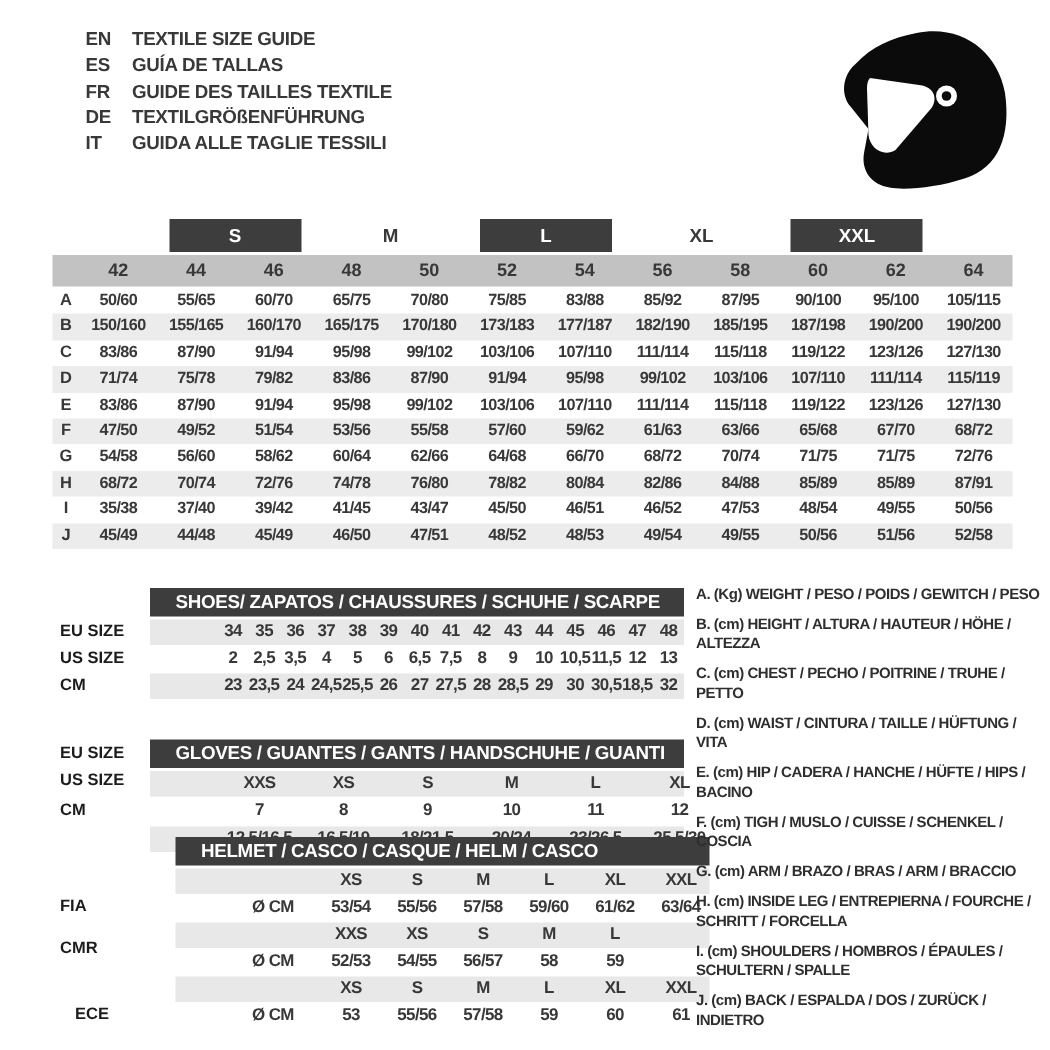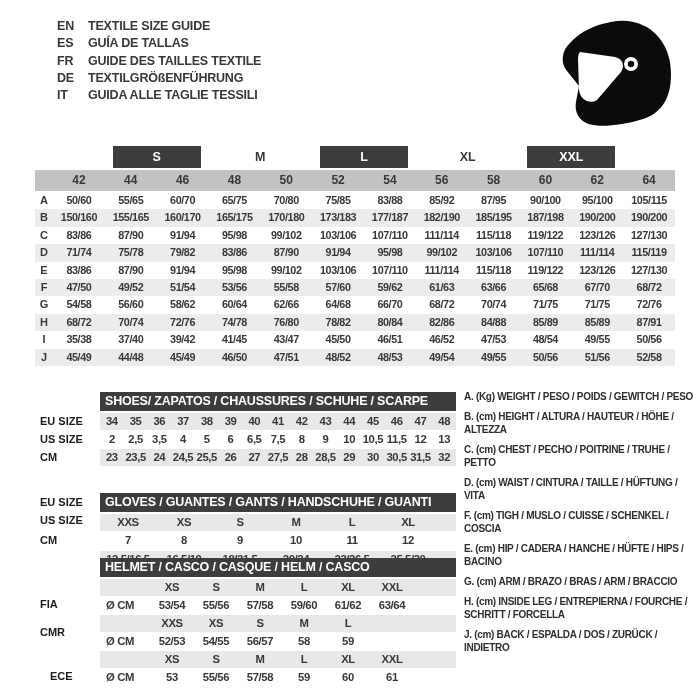--- a/index.html
+++ b/index.html
@@ -19,32 +19,32 @@
   .mt-group-row{height:22px;margin-bottom:2px;}
   .group-cell{display:flex;align-items:center;justify-content:center;font-weight:bold;font-size:12.5px;}
   .group-cell.filled{background:#3d3d3d;color:#ffffff;margin:0 8px;}
   .mt-size-row{background:#c2c2c2;height:21px;margin-bottom:1px;}
   .size-cell{text-align:center;font-weight:bold;font-size:12px;line-height:21px;}
   .mt-data-row{height:17.4px;}
   .mt-data-row.striped{background:#ececec;}
   .letter-cell{text-align:center;font-weight:bold;font-size:11px;line-height:17.4px;}
   .value-cell{text-align:center;font-weight:bold;font-size:10.8px;line-height:17.4px;letter-spacing:-0.4px;}
   
-  .block-header{background:#3d3d3d;color:#ffffff;font-weight:bold;font-size:12.5px;height:19px;line-height:19px;padding-left:5px;letter-spacing:-0.2px;margin-bottom:2px;}
-  .srow{display:grid;height:17px;margin-bottom:1px;}
+  .block-header{background:#3d3d3d;color:#ffffff;font-weight:bold;font-size:12.5px;height:19px;line-height:19px;padding-left:17px;letter-spacing:-0.2px;margin-bottom:2px;}
+  .srow{display:grid;height:17px;margin-bottom:1px;padding-left:45px;}
   .srow.gray{background:#e8e8e8;}
   .scell{text-align:center;font-weight:bold;font-size:11.3px;line-height:17px;letter-spacing:-0.4px;white-space:nowrap;}
   .cols15{grid-template-columns:repeat(15,1fr);}
   .cols6{grid-template-columns:repeat(6,56px);}
   .hcols{grid-template-columns:50px repeat(6,44px);}
   .hfirst{text-align:left;padding-left:6px;}
   .shoes-block{position:absolute;left:100px;top:392px;width:356px;}
   .gloves-block{position:absolute;left:100px;top:493px;width:356px;}
   .gloves-block .cm-row{margin-top:2px;}
-  .helmet-block{position:absolute;left:100px;top:558px;width:356px;}
+  .helmet-block{position:absolute;left:117px;top:558px;width:356px;}
   .side-labels{position:absolute;left:40px;width:58px;}
   .side-label{font-weight:bold;font-size:11px;line-height:18px;height:18px;color:#1c1c1c;}
   .labels-shoes{top:412px;}
   .labels-gloves{top:493px;}
   .labels-gloves .side-label:nth-child(3){margin-top:2px;}
   .hl{position:absolute;left:40px;font-weight:bold;font-size:11px;color:#1c1c1c;}
   .hl-0{top:598px;}
   .hl-1{top:626px;}
   .hl-2{top:670px;margin-left:10px;}
   
@@ -311,21 +311,21 @@
         <div class="scell">24,5</div>
         <div class="scell">25,5</div>
         <div class="scell">26</div>
         <div class="scell">27</div>
         <div class="scell">27,5</div>
         <div class="scell">28</div>
         <div class="scell">28,5</div>
         <div class="scell">29</div>
         <div class="scell">30</div>
         <div class="scell">30,5</div>
-        <div class="scell">31,5</div>
+        <div class="scell">18,5</div>
         <div class="scell">32</div>
       </div>
     </div>
 </div>
 
 <div class="side-labels labels-gloves">
     <div class="side-label">EU SIZE</div>
     <div class="side-label">US SIZE</div>
     <div class="side-label">CM</div>
   </div>
@@ -417,22 +417,23 @@
         <div class="scell">61</div>
       </div>
     </div>
 </div>
 
 <div class="legend">
     <div class="legend-item">A. (Kg) WEIGHT / PESO / POIDS / GEWITCH / PESO</div>
     <div class="legend-item">B. (cm) HEIGHT / ALTURA / HAUTEUR / HÖHE / ALTEZZA</div>
     <div class="legend-item">C. (cm) CHEST / PECHO / POITRINE / TRUHE / PETTO</div>
     <div class="legend-item">D. (cm) WAIST / CINTURA / TAILLE / HÜFTUNG / VITA</div>
+    <div class="legend-item">E. (cm) HIP / CADERA / HANCHE / HÜFTE / HIPS / BACINO</div>
     <div class="legend-item">F. (cm) TIGH / MUSLO / CUISSE / SCHENKEL / COSCIA</div>
-    <div class="legend-item">E. (cm) HIP / CADERA / HANCHE / HÜFTE / HIPS / BACINO</div>
     <div class="legend-item">G. (cm) ARM / BRAZO / BRAS / ARM / BRACCIO</div>
     <div class="legend-item">H. (cm) INSIDE LEG / ENTREPIERNA / FOURCHE / SCHRITT / FORCELLA</div>
+    <div class="legend-item">I. (cm) SHOULDERS / HOMBROS / ÉPAULES / SCHULTERN / SPALLE</div>
     <div class="legend-item">J. (cm) BACK / ESPALDA / DOS / ZURÜCK / INDIETRO</div>
   </div>
 
 <div class="hl hl-0">FIA</div>
 <div class="hl hl-1">CMR</div>
 <div class="hl hl-2">ECE</div>
 
 </body></html>

